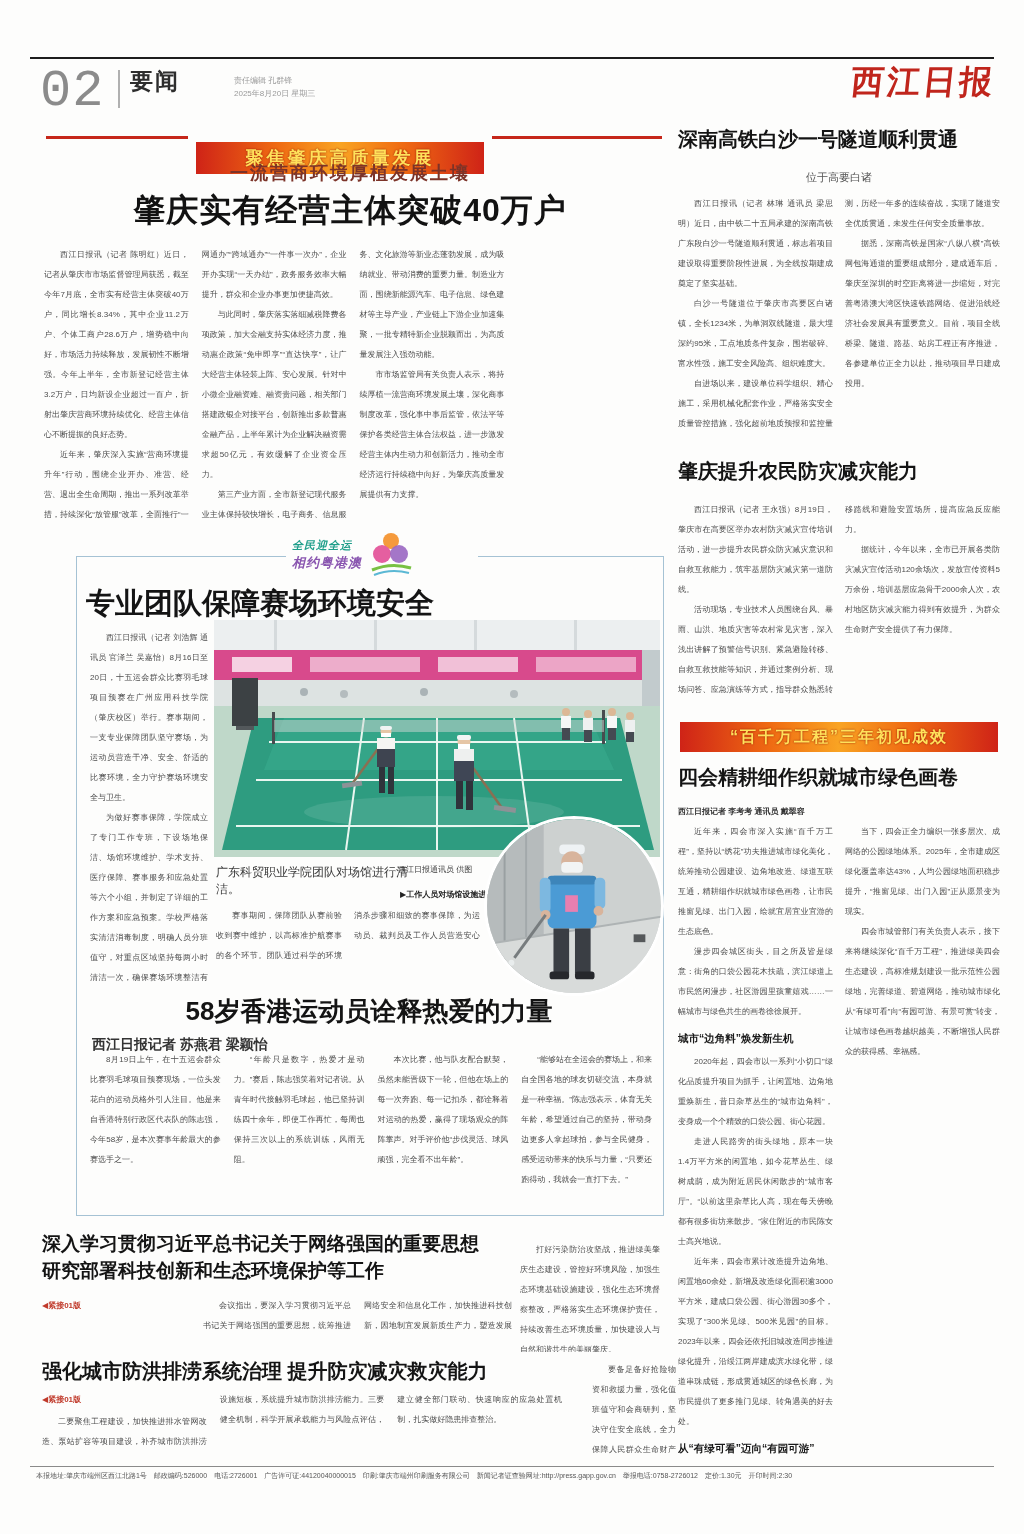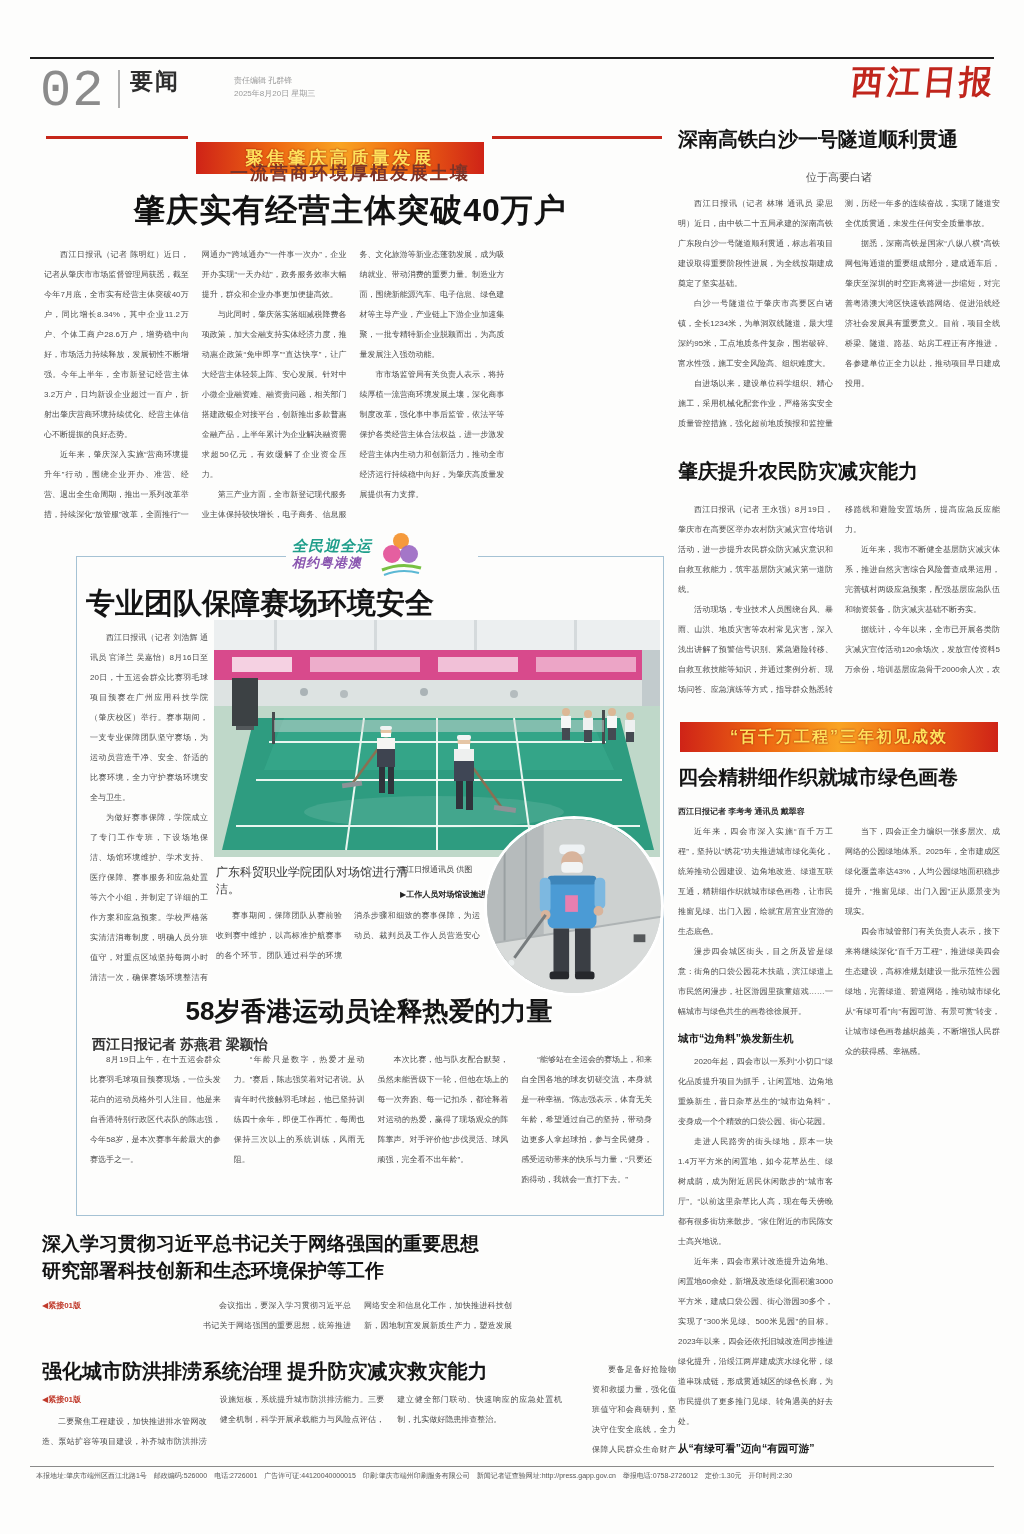--- a/index.html
+++ b/index.html
@@ -27,21 +27,21 @@
   
   .bodytext{font-size:8px;line-height:20px;color:#4c4c4c;text-align:justify;overflow:hidden;column-fill:auto;}
   .para{margin:0;text-indent:2em;}
   .cols4{column-count:4;column-gap:13px;}
   .cols3{column-count:3;column-gap:13px;}
   .cols2{column-count:2;column-gap:12px;}
   .body-main{left:44px;top:245px;width:618px;height:288px;}
   
   .feature-box{left:76px;top:556px;width:586px;height:658px;border:1px solid #a5c2d4;background:#fdfdfc;}
   .badge{left:286px;top:524px;width:192px;height:58px;background:#fdfdfc;z-index:3;display:flex;align-items:center;gap:6px;padding-left:6px;box-sizing:border-box;}
-  .badge-l1{font-size:15px;font-weight:900;font-style:italic;color:#1f9e8a;letter-spacing:1px;line-height:19px;}
+  .badge-l1{font-size:11px;font-weight:900;font-style:italic;color:#1f9e8a;letter-spacing:1px;line-height:19px;}
   .badge-l2{font-size:13px;font-weight:700;font-style:italic;color:#8a56b0;letter-spacing:1px;line-height:16px;}
   .feature-headline{left:86px;top:584px;width:566px;text-align:left;font-size:29px;font-weight:900;color:#141414;z-index:2;}
   .f-left-col{left:90px;top:628px;width:118px;height:354px;}
   .f-photo{left:214px;top:620px;width:446px;height:237px;z-index:1;}
   .f-cap1{left:216px;top:864px;width:215px;font-size:12px;color:#3a3a3a;}
   .f-credit{left:398px;top:864px;font-size:8px;color:#3a3a3a;}
   .f-cap2{left:400px;top:889px;width:175px;font-size:8px;font-weight:700;color:#222;}
   .f-circle{left:484px;top:816px;width:180px;height:180px;border-radius:50%;overflow:hidden;border:3px solid #fff;z-index:4;box-sizing:border-box;}
   .f-body2{left:216px;top:906px;width:264px;height:78px;}
   .sub-headline{left:86px;top:994px;width:566px;text-align:center;font-size:26px;font-weight:900;color:#141414;}
@@ -248,21 +248,20 @@
       <p class="para">西江日报讯（记者 林琳 通讯员 梁思明）近日，由中铁二十五局承建的深南高铁广东段白沙一号隧道顺利贯通，标志着项目建设取得重要阶段性进展，为全线按期建成奠定了坚实基础。</p>
       <p class="para">白沙一号隧道位于肇庆市高要区白诸镇，全长1234米，为单洞双线隧道，最大埋深约95米，工点地质条件复杂，围岩破碎、富水性强，施工安全风险高、组织难度大。</p>
       <p class="para">自进场以来，建设单位科学组织、精心施工，采用机械化配套作业，严格落实安全质量管控措施，强化超前地质预报和监控量测，历经一年多的连续奋战，实现了隧道安全优质贯通，未发生任何安全质量事故。</p>
       <p class="para">据悉，深南高铁是国家“八纵八横”高铁网包海通道的重要组成部分，建成通车后，肇庆至深圳的时空距离将进一步缩短，对完善粤港澳大湾区快速铁路网络、促进沿线经济社会发展具有重要意义。目前，项目全线桥梁、隧道、路基、站房工程正有序推进，各参建单位正全力以赴，推动项目早日建成投用。</p>
     </div>
 
   <div class="abs r-head r2-head">肇庆提升农民防灾减灾能力</div>
   <div class="abs bodytext cols2 r2-body">
       <p class="para">西江日报讯（记者 王永强）8月19日，肇庆市在高要区举办农村防灾减灾宣传培训活动，进一步提升农民群众防灾减灾意识和自救互救能力，筑牢基层防灾减灾第一道防线。</p>
       <p class="para">活动现场，专业技术人员围绕台风、暴雨、山洪、地质灾害等农村常见灾害，深入浅出讲解了预警信号识别、紧急避险转移、自救互救技能等知识，并通过案例分析、现场问答、应急演练等方式，指导群众熟悉转移路线和避险安置场所，提高应急反应能力。</p>
-      <p class="para">近年来，我市不断健全基层防灾减灾体系，推进自然灾害综合风险普查成果运用，完善镇村两级应急预案，配强基层应急队伍和物资装备，防灾减灾基础不断夯实。</p>
       <p class="para">据统计，今年以来，全市已开展各类防灾减灾宣传活动120余场次，发放宣传资料5万余份，培训基层应急骨干2000余人次，农村地区防灾减灾能力得到有效提升，为群众生命财产安全提供了有力保障。</p>
     </div>
 
   <div class="abs banner r3-banner">“百千万工程”三年初见成效</div>
   <div class="abs r-head r3-head">四会精耕细作织就城市绿色画卷</div>
   <div class="abs r3-byline">西江日报记者 李考考 通讯员 戴翠容</div>
   <div class="abs bodytext cols2 r3-body">
     <div>
         <p class="para">近年来，四会市深入实施“百千万工程”，坚持以“绣花”功夫推进城市绿化美化，统筹推动公园建设、边角地改造、绿道互联互通，精耕细作织就城市绿色画卷，让市民推窗见绿、出门入园，绘就宜居宜业宜游的生态底色。</p>
         <p class="para">漫步四会城区街头，目之所及皆是绿意：街角的口袋公园花木扶疏，滨江绿道上市民悠闲漫步，社区游园里孩童嬉戏……一幅城市与绿色共生的画卷徐徐展开。</p>
@@ -277,20 +276,23 @@
     <div>
         <p class="para">当下，四会正全力编织一张多层次、成网络的公园绿地体系。2025年，全市建成区绿化覆盖率达43%，人均公园绿地面积稳步提升，“推窗见绿、出门入园”正从愿景变为现实。</p>
         <p class="para">四会市城管部门有关负责人表示，接下来将继续深化“百千万工程”，推进绿美四会生态建设，高标准规划建设一批示范性公园绿地，完善绿道、碧道网络，推动城市绿化从“有绿可看”向“有园可游、有景可赏”转变，让城市绿色画卷越织越美，不断增强人民群众的获得感、幸福感。</p>
       </div>
   </div>
 
   <div class="abs b1-head">
     <div>深入学习贯彻习近平总书记关于网络强国的重要思想</div>
     <div>研究部署科技创新和生态环境保护等工作</div>
   </div>
+  <div class="abs bodytext b1-side">
+      <p class="para">打好污染防治攻坚战，推进绿美肇庆生态建设，管控好环境风险，加强生态环境基础设施建设，强化生态环境督察整改，严格落实生态环境保护责任，持续改善生态环境质量，加快建设人与自然和谐共生的美丽肇庆。</p>
+    </div>
   <div class="abs bodytext cols3 b1-body">
     <p class="cont-tag">◀紧接01版</p>
     <div>
         <p class="para">会议指出，要深入学习贯彻习近平总书记关于网络强国的重要思想，统筹推进网络安全和信息化工作，加快推进科技创新，因地制宜发展新质生产力，塑造发展新动能新优势，以科技创新引领现代化产业体系建设，推动高质量发展取得新成效。要统筹推进生态环境保护各项重点工作，坚持精准治污、科学治污、依法治污。</p>
       </div>
   </div>
 
   <div class="abs b2-head">强化城市防洪排涝系统治理 提升防灾减灾救灾能力</div>
   <div class="abs bodytext b2-side">
       <p class="para">要备足备好抢险物资和救援力量，强化值班值守和会商研判，坚决守住安全底线，全力保障人民群众生命财产安全，不断提升防灾减灾救灾能力。</p>

